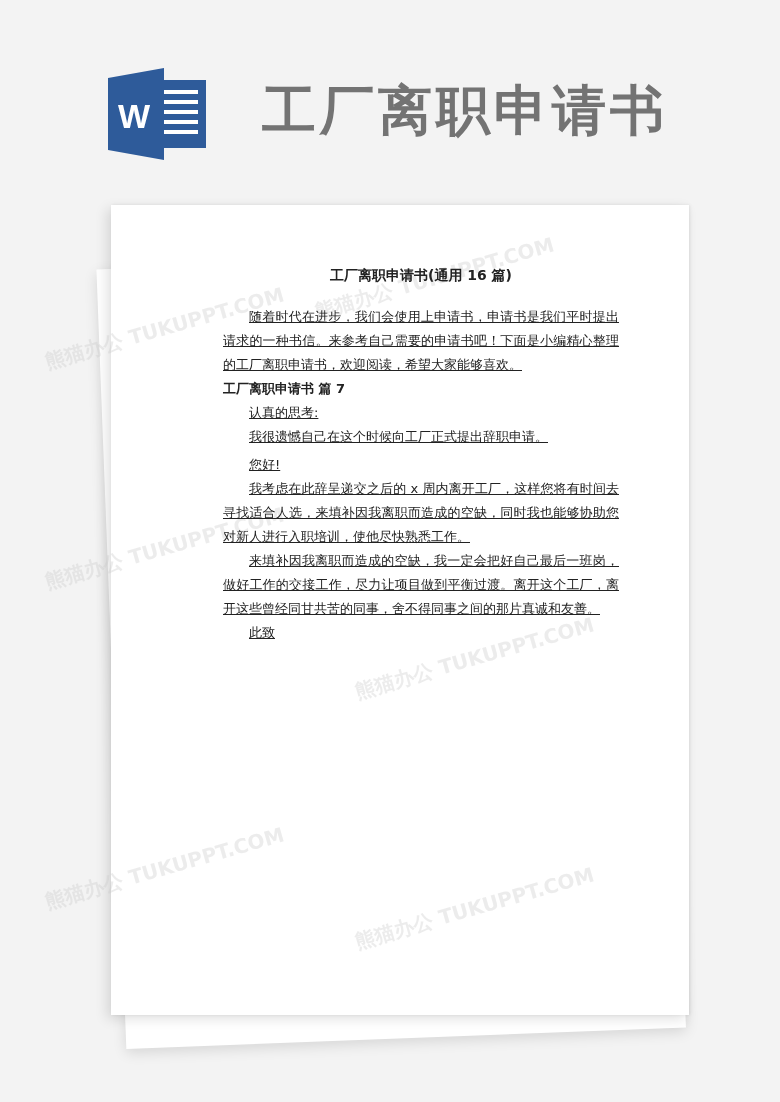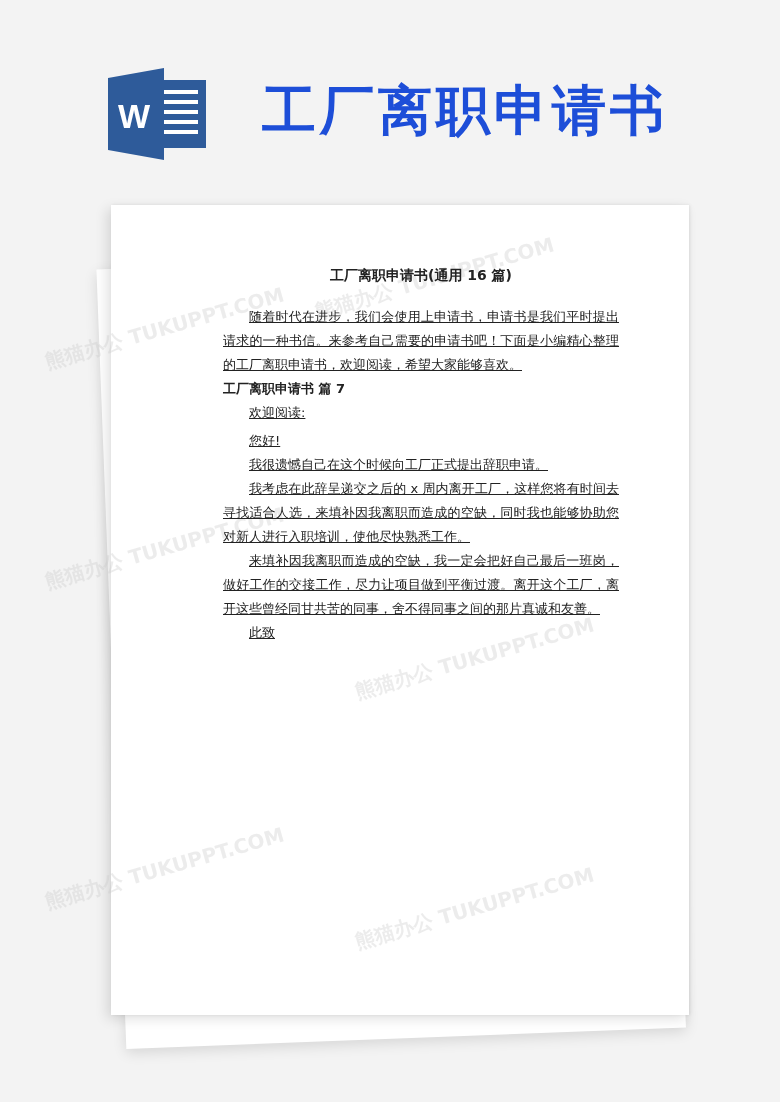--- a/index.html
+++ b/index.html
@@ -6,21 +6,21 @@
   body {
     width:780px; height:1102px; position:relative; overflow:hidden;
     background:#f3f3f3;
     font-family:"DejaVu Sans","Liberation Sans",sans-serif;
   }
   .header { position:absolute; left:0; top:0; width:780px; height:190px; }
   .word-icon { position:absolute; left:108px; top:68px; width:100px; height:92px; }
   .banner-title {
     position:absolute; left:262px; top:70px;
     font-family:"DejaVu Serif","Liberation Serif",serif;
-    font-weight:bold; font-size:54px; letter-spacing:4px; color:#1d4ed8;
+    font-weight:bold; font-size:54px; letter-spacing:4px; color:#737373;
     line-height:80px; white-space:nowrap;
   }
   .page-back {
     position:absolute; left:96px; top:248px; width:560px; height:780px;
     background:#fff; transform:rotate(-2.2deg); transform-origin:100% 0;
     box-shadow:0 4px 14px rgba(0,0,0,0.12);
   }
   .page {
     position:absolute; left:111px; top:205px; width:578px; height:810px;
     background:#fff; box-shadow:-4px 4px 12px rgba(0,0,0,0.12), 1px 0 3px rgba(0,0,0,0.08);
@@ -64,20 +64,20 @@
   <div class="watermark" style="left:200px;top:60px;">熊猫办公 TUKUPPT.COM</div>
   <div class="watermark" style="left:-70px;top:330px;">熊猫办公 TUKUPPT.COM</div>
   <div class="watermark" style="left:240px;top:440px;">熊猫办公 TUKUPPT.COM</div>
   <div class="watermark" style="left:-70px;top:650px;">熊猫办公 TUKUPPT.COM</div>
   <div class="watermark" style="left:240px;top:690px;">熊猫办公 TUKUPPT.COM</div>
 
   <div class="doc">
     <div class="doc-title">工厂离职申请书(通用 16 篇)</div>
     <p class="p">随着时代在进步，我们会使用上申请书，申请书是我们平时提出请求的一种书信。来参考自己需要的申请书吧！下面是小编精心整理的工厂离职申请书，欢迎阅读，希望大家能够喜欢。</p>
     <p class="h">工厂离职申请书 篇 7</p>
-    <p class="p">欢迎阅读:</p>
+    <p class="p">认真的思考:</p>
+    <p class="p">我很遗憾自己在这个时候向工厂正式提出辞职申请。</p>
     <p class="p gap">您好!</p>
-    <p class="p">我很遗憾自己在这个时候向工厂正式提出辞职申请。</p>
     <p class="p">我考虑在此辞呈递交之后的 x 周内离开工厂，这样您将有时间去寻找适合人选，来填补因我离职而造成的空缺，同时我也能够协助您对新人进行入职培训，使他尽快熟悉工作。</p>
     <p class="p">来填补因我离职而造成的空缺，我一定会把好自己最后一班岗，做好工作的交接工作，尽力让项目做到平衡过渡。离开这个工厂，离开这些曾经同甘共苦的同事，舍不得同事之间的那片真诚和友善。</p>
     <p class="p">此致</p>
   </div>
 </div>
 
 </body></html>

